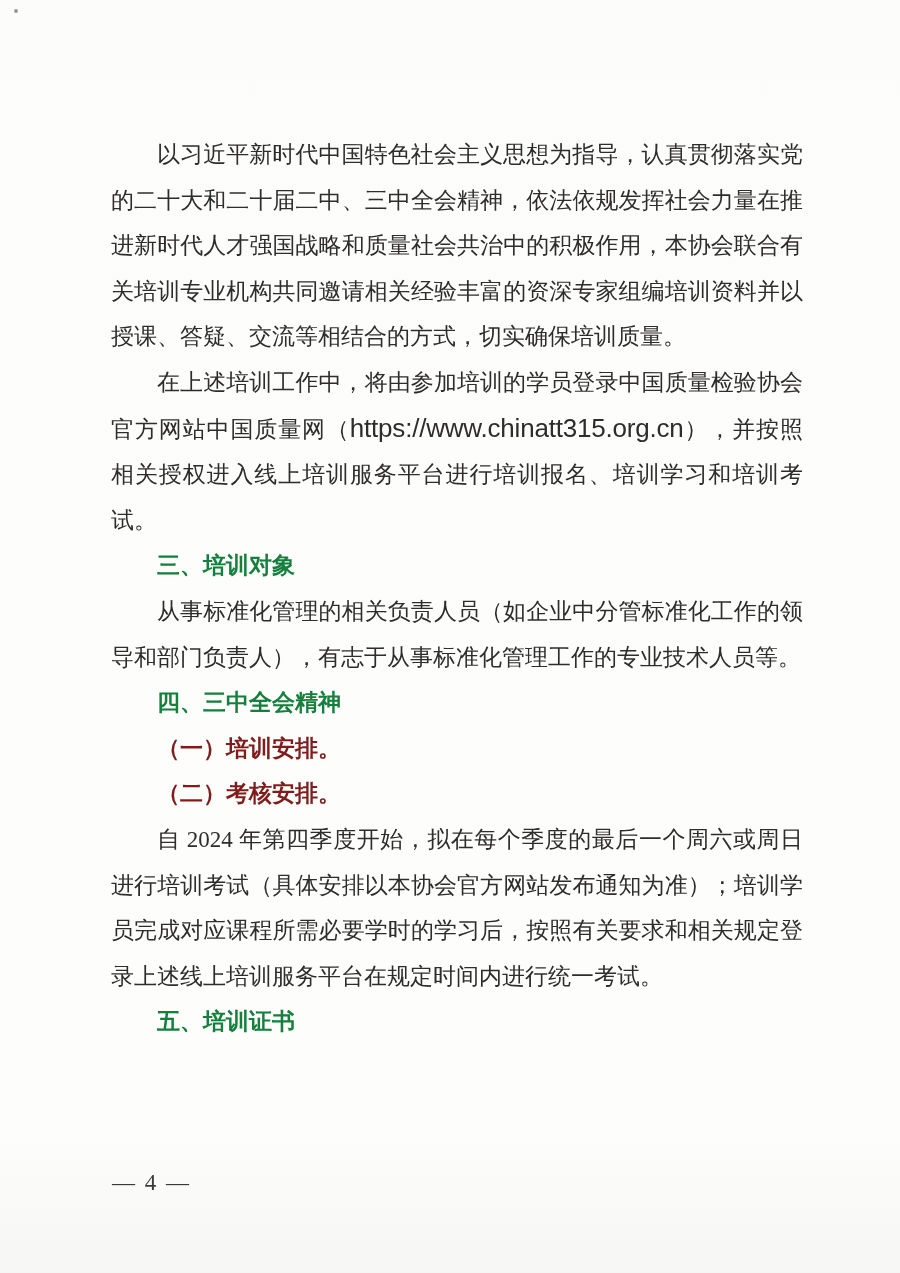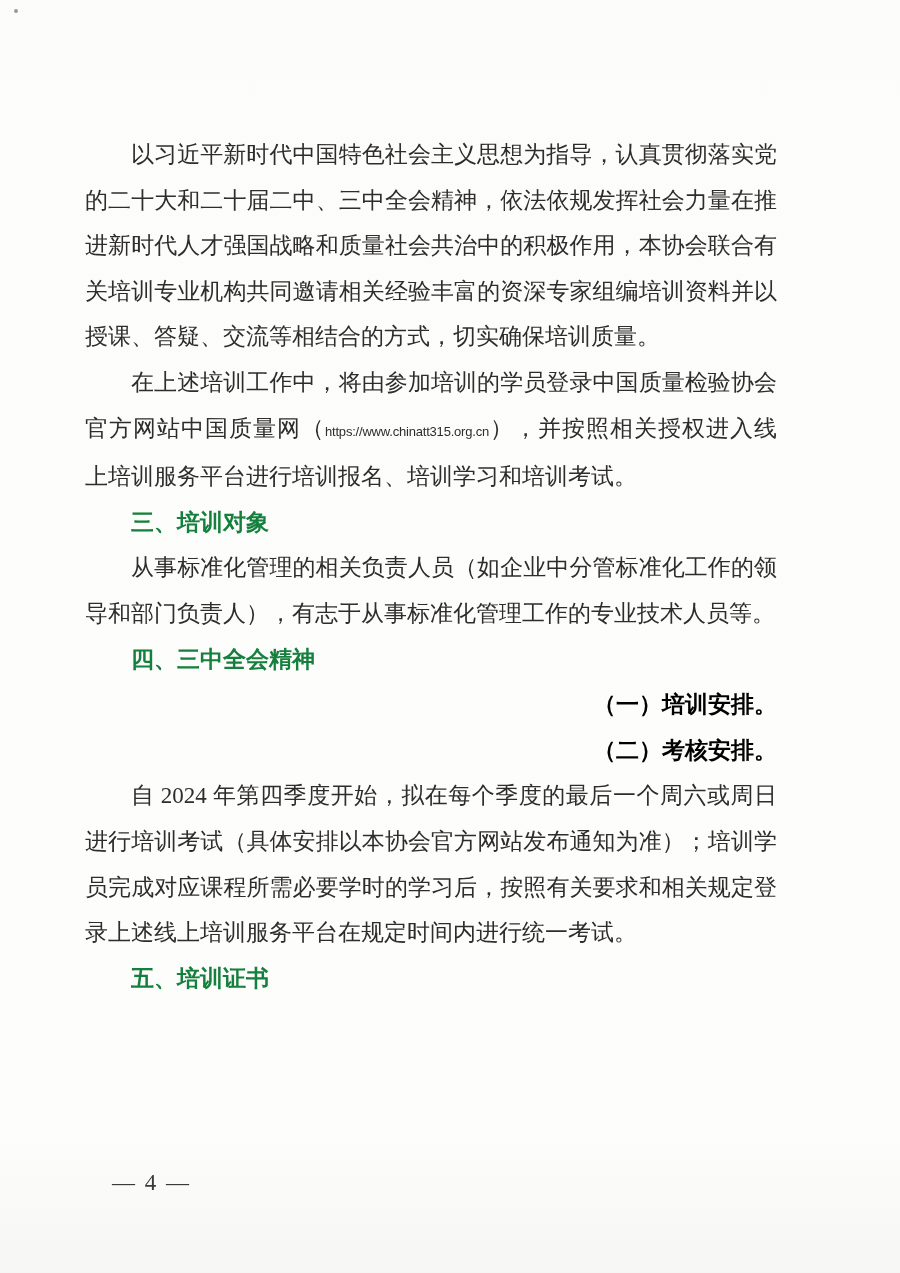--- a/index.html
+++ b/index.html
@@ -13,21 +13,21 @@
     overflow: hidden;
     background: linear-gradient(180deg, #fcfcfb 0%, #fdfdfc 88%, #f6f6f4 100%);
     font-family: "Liberation Serif", "DejaVu Serif", serif;
   }
   .page {
     position: absolute;
     inset: 0;
   }
   .doc {
     position: absolute;
-    left: 85px;
+    left: 111px;
     top: 132px;
     width: 692px;
     color: #2e2d2b;
     font-size: 23px;
     line-height: 45.6px;
     text-align: justify;
   }
   .doc p, .doc h3, .doc h4 {
     margin: 0;
     padding: 0;
@@ -43,26 +43,26 @@
   h3.sec {
     font-family: "Liberation Sans", "DejaVu Sans", sans-serif;
     font-weight: 700;
     color: #15803d;
     text-align: left;
   }
   
   h4.sub {
     font-family: "Liberation Serif", "DejaVu Serif", serif;
     font-weight: 700;
-    color: #000000;
-    text-align: right;
+    color: #7f1d1d;
+    text-align: left;
   }
   .url {
     font-family: "Liberation Sans", "DejaVu Sans", sans-serif;
-    font-size: 13px;
+    font-size: 26px;
     letter-spacing: -0.2px;
   }
   .pagenum {
     position: absolute;
     left: 112px;
     top: 1169px;
     font-size: 23px;
     line-height: 28px;
     color: #3b3a38;
     letter-spacing: 2px;

